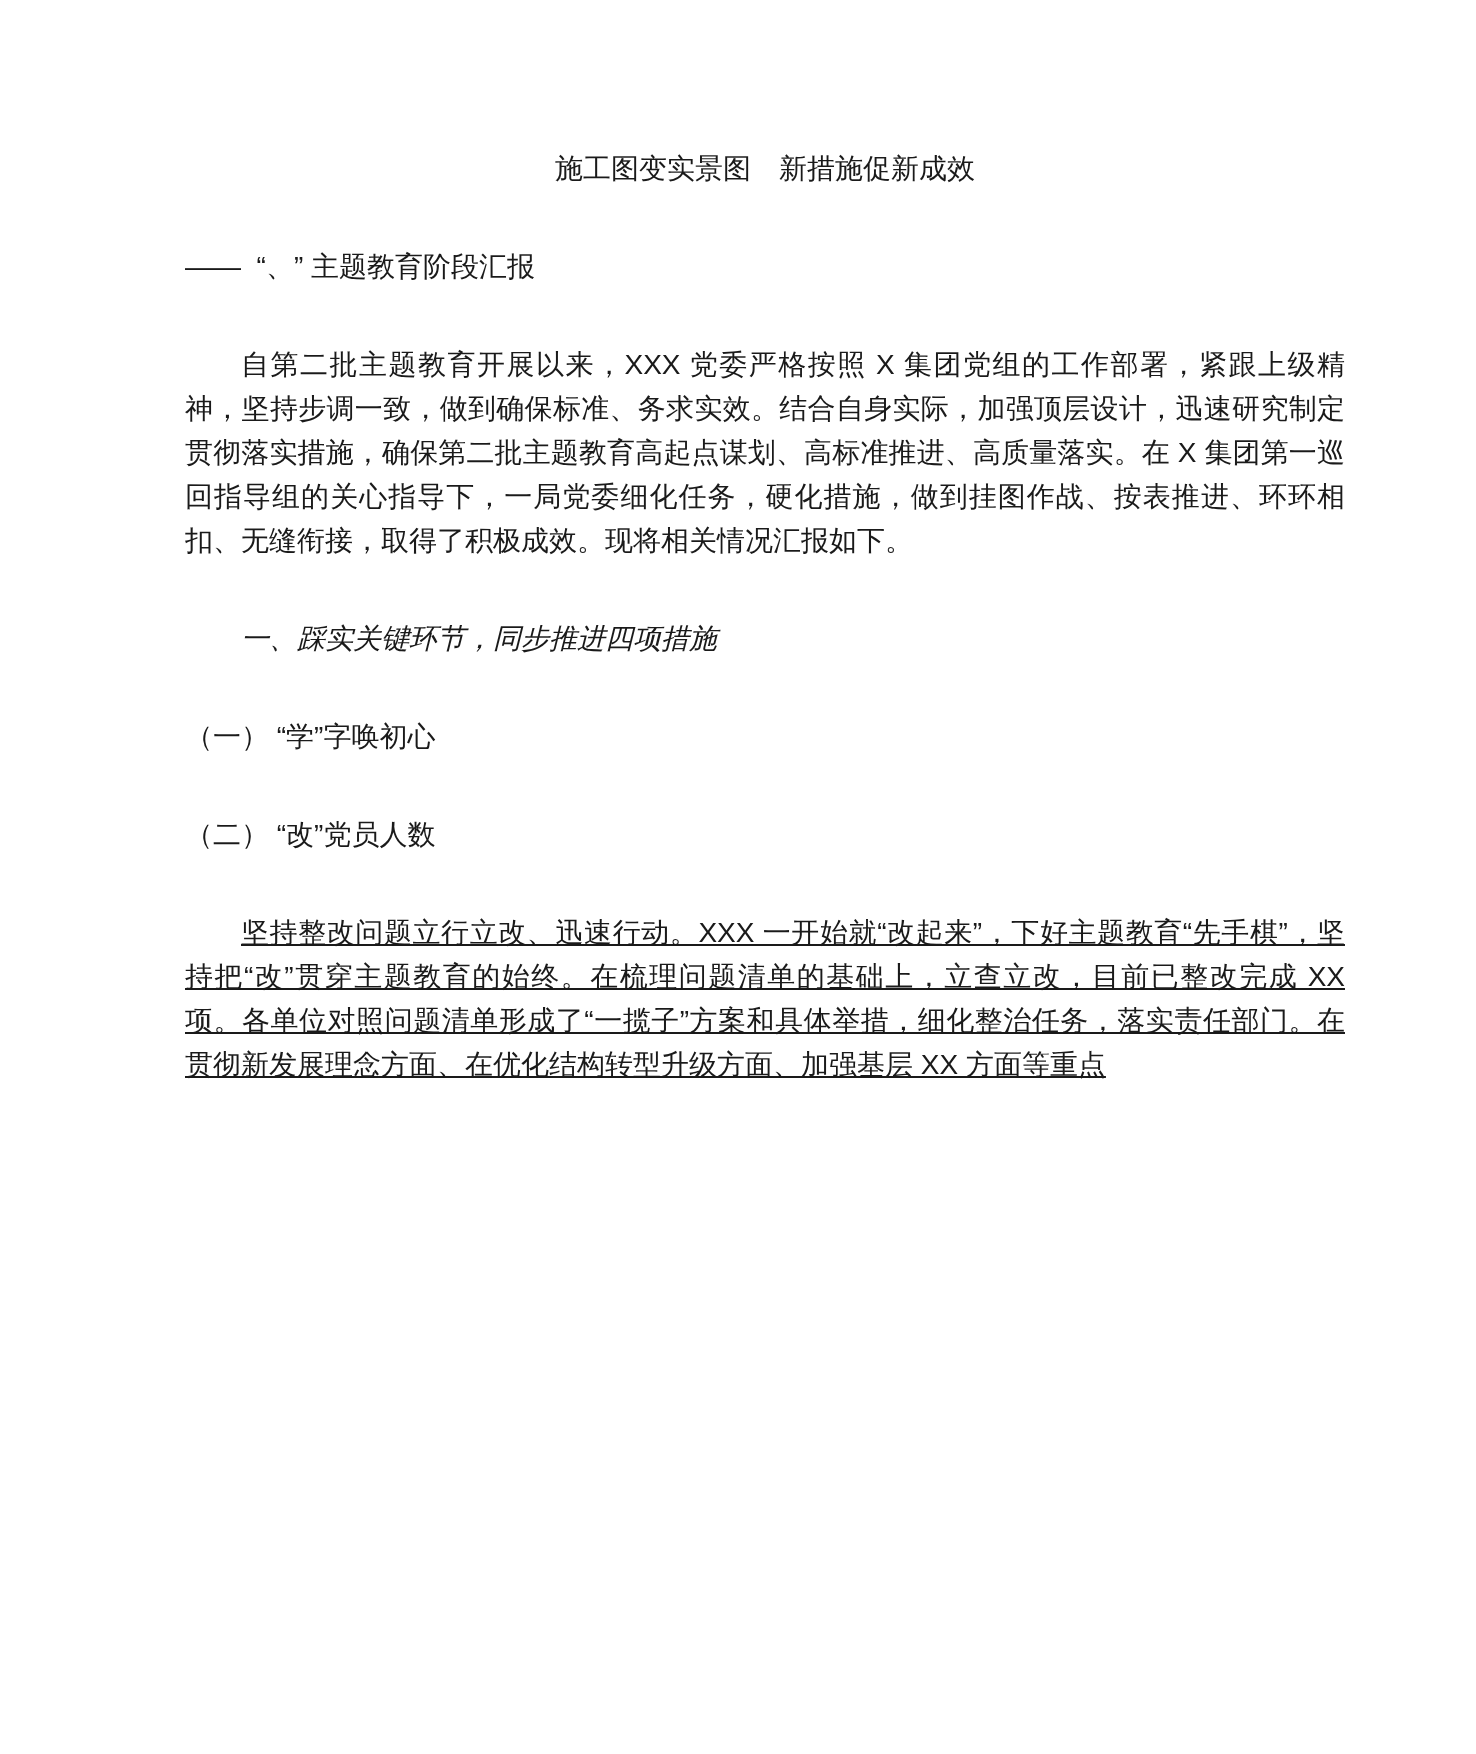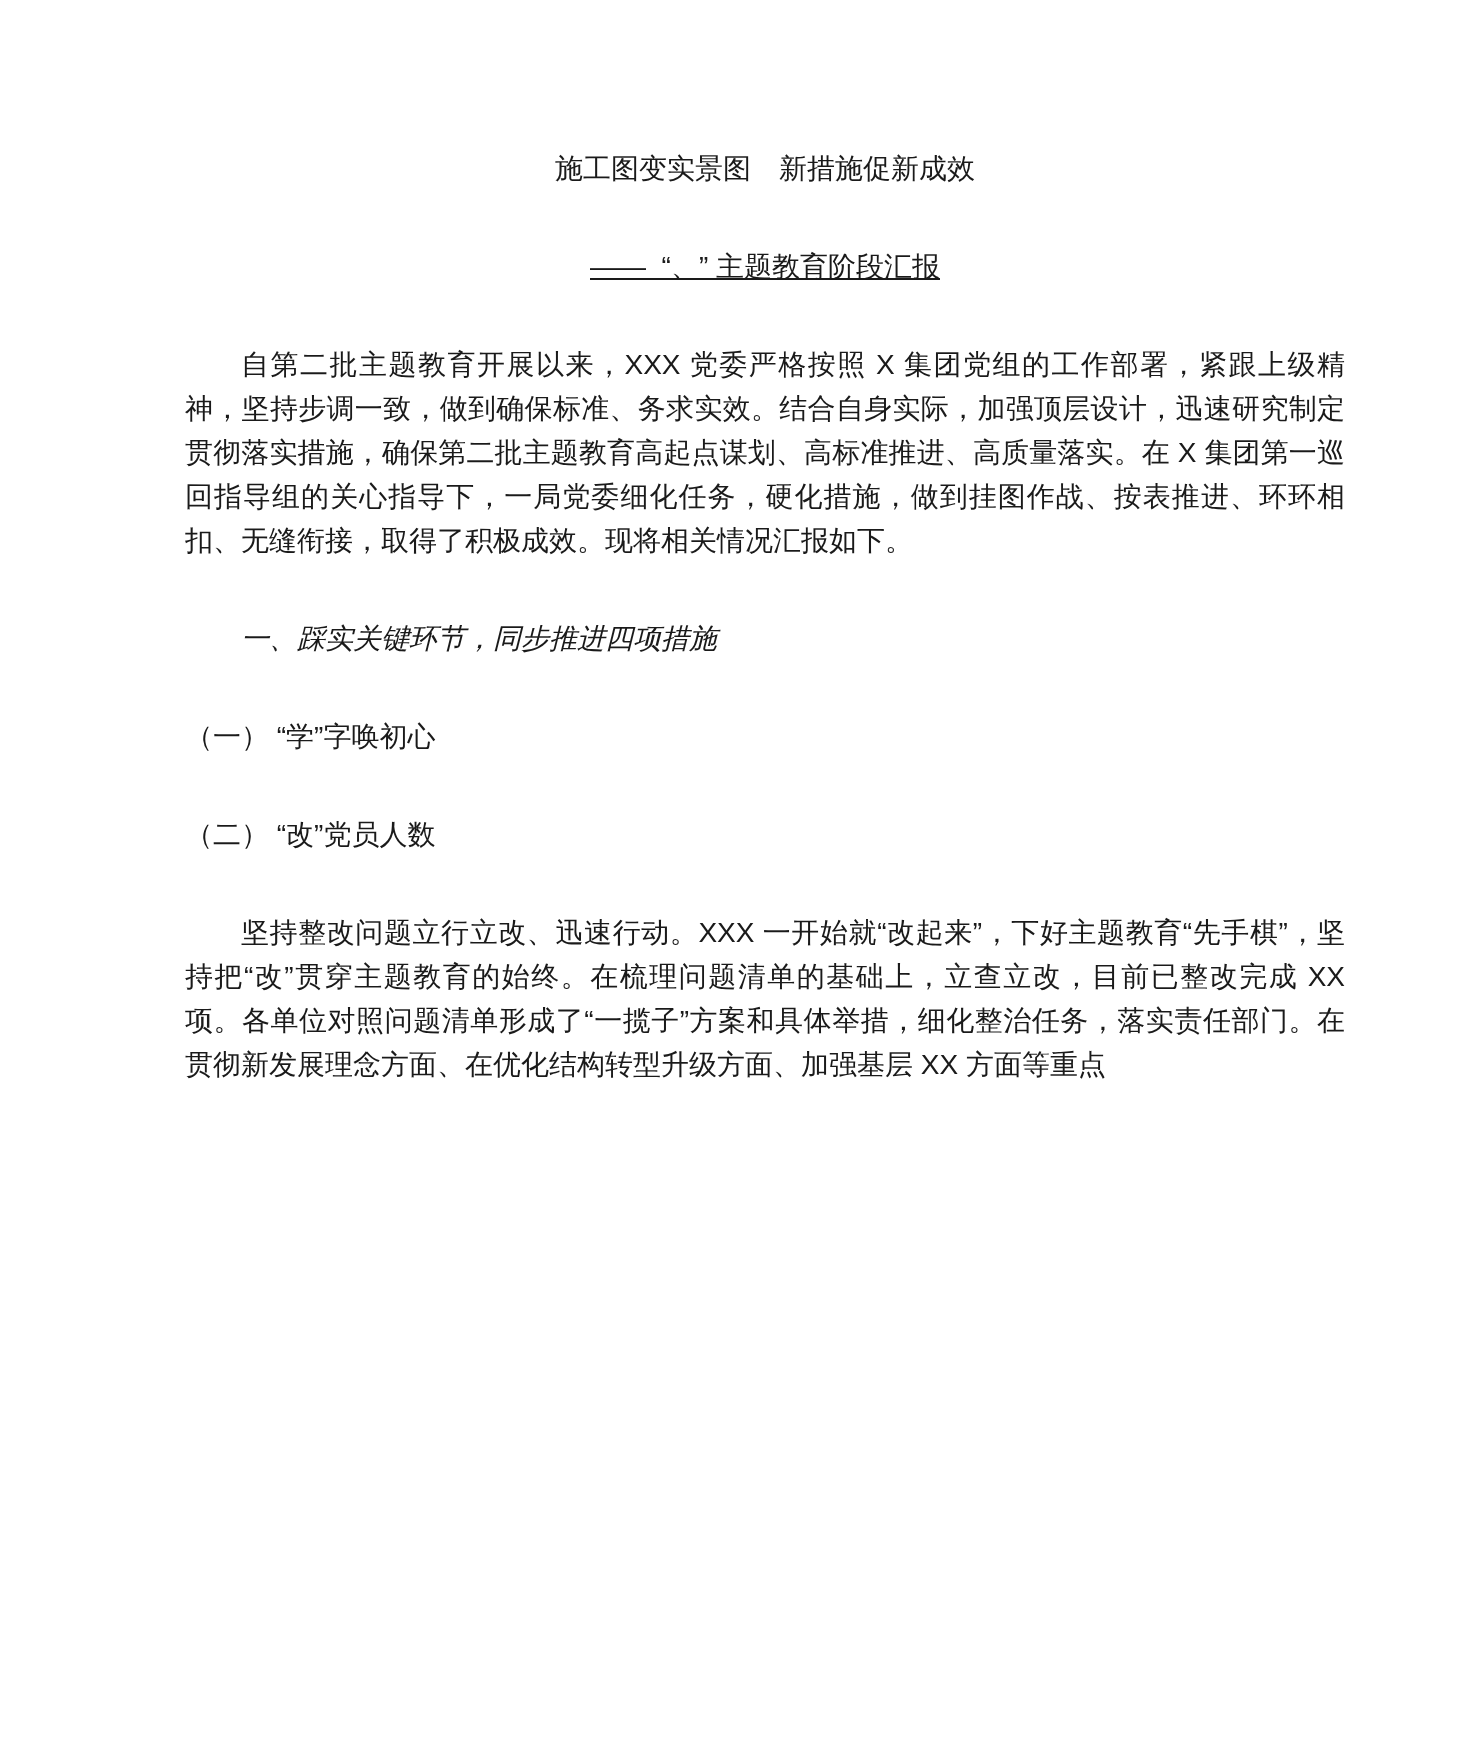--- a/index.html
+++ b/index.html
@@ -19,43 +19,43 @@
     font-size: 28px;
     line-height: 44px;
     overflow: hidden;
   }
   .title {
     text-align: center;
     margin: 0 0 54px 0;
     white-space: pre-wrap;
   }
   .subtitle {
-    text-align: center;
+    text-align: left;
     margin: 0 0 54px 0;
     white-space: pre-wrap;
-    text-decoration: underline;
   }
   .para {
     margin: 0 0 54px 0;
     text-align: justify;
     text-indent: 2em;
   }
   .heading-num {
     margin: 0 0 54px 0;
     text-indent: 2em;
     font-weight: normal;
     font-style: italic;
   }
   .heading-bold {
     margin: 0 0 54px 0;
     font-weight: normal;
     text-indent: 0;
   }
   .last {
     margin-bottom: 0;
+    text-decoration: underline;
   }
 </style>
 </head>
 <body>
 
 <div class="page">
 
   <div class="title">施工图变实景图　新措施促新成效</div>
 
   <div class="subtitle">——  “、” 主题教育阶段汇报</div>

